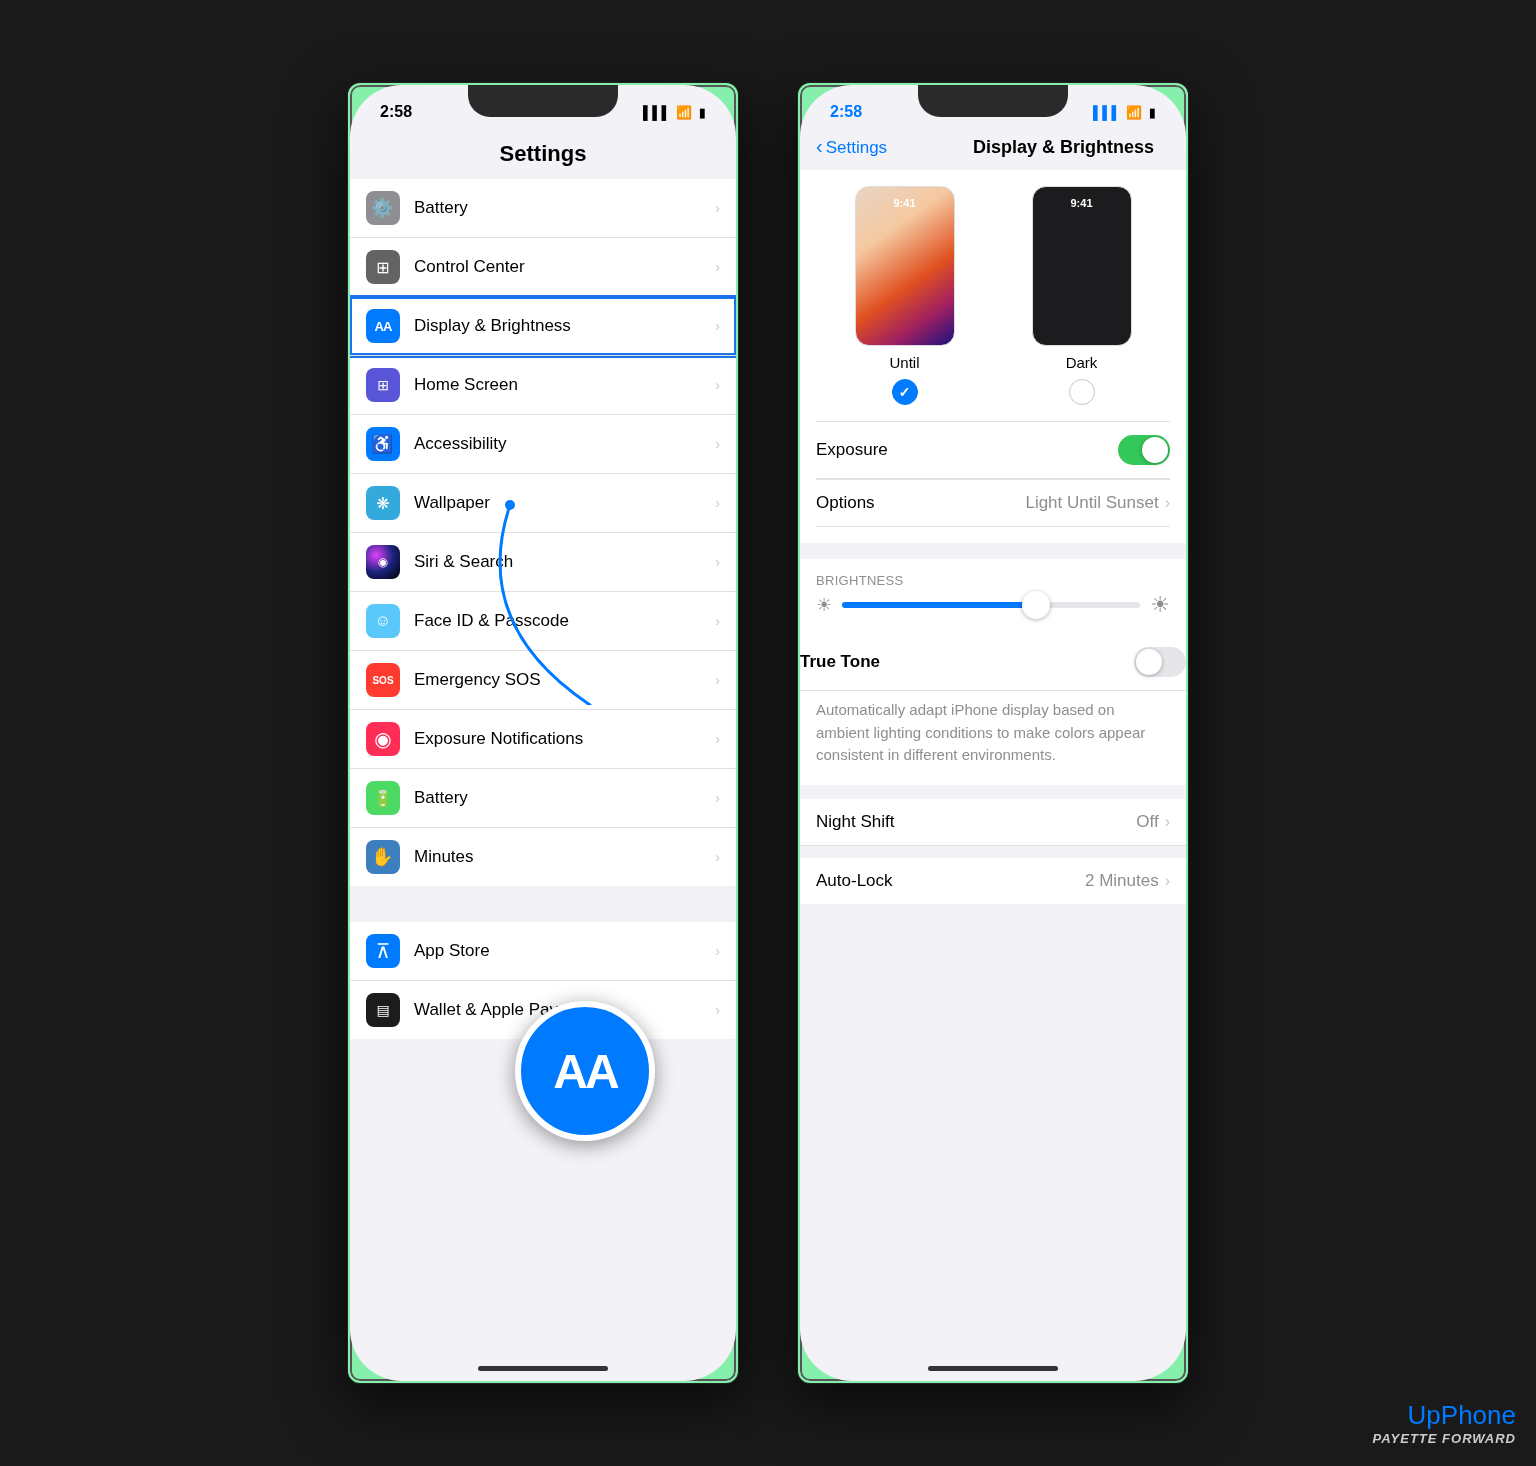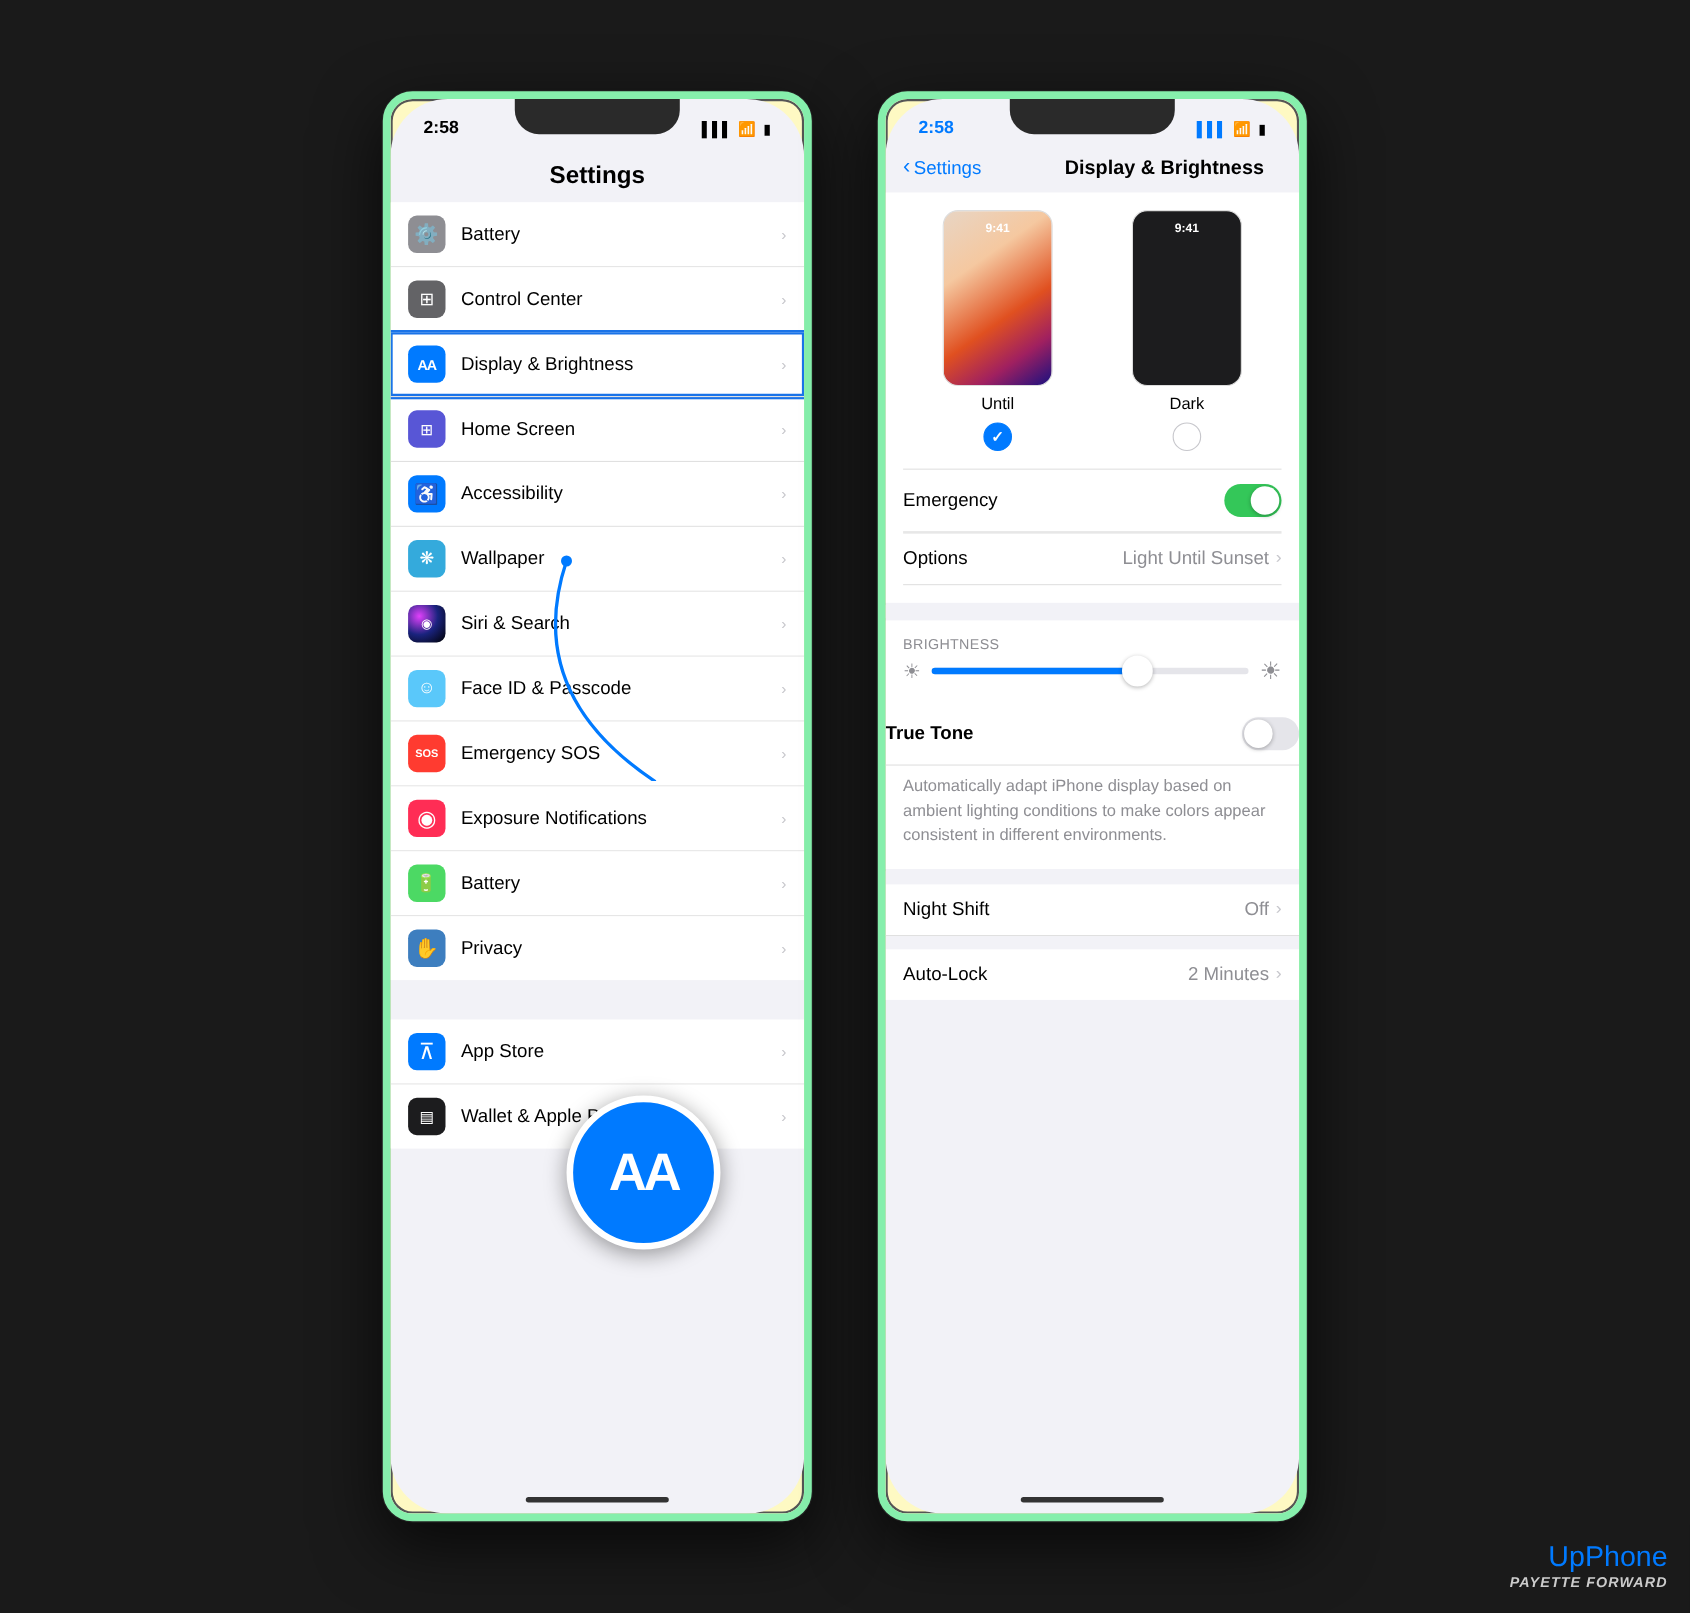--- a/index.html
+++ b/index.html
@@ -12,23 +12,23 @@
       justify-content: center;
       gap: 60px;
       font-family: -apple-system, BlinkMacSystemFont, 'SF Pro Display', 'Helvetica Neue', sans-serif;
       overflow: hidden;
     }
 
     
     .phone {
       width: 390px;
       height: 1300px;
-      background: #fef9c3;
-      border-radius: 27px;
-      border: 7px solid #86efac;
+      background: #86efac;
+      border-radius: 12px;
+      border: 2px solid #86efac;
       position: relative;
       box-shadow: 0 0 0 1px #222, inset 0 0 0 2px #555, 0 20px 60px rgba(0,0,0,0.7);
       overflow: hidden;
     }
 
     
     .notch {
       position: absolute;
       top: 0;
       left: 50%;
@@ -590,21 +590,21 @@
             <span style="color:#fff;font-size:16px;">🔋</span>
           </div>
           <span class="settings-item-label">Battery</span>
           <span class="settings-item-chevron">›</span>
         </div>
 
         <div class="settings-item" style="border-bottom:none;">
           <div class="settings-item-icon" style="background:#3d7ebf;">
             <span style="color:#fff;font-size:18px;">✋</span>
           </div>
-          <span class="settings-item-label">Privacy</span>
+          <span class="settings-item-label">Minutes</span>
           <span class="settings-item-chevron">›</span>
         </div>
       </div>
 
       <div class="section-gap"></div>
 
       <div class="settings-list">
 
         <div class="settings-item">
           <div class="settings-item-icon" style="background:#007aff;">
@@ -680,21 +680,21 @@
           <div class="appearance-option">
             <div class="phone-preview phone-preview-dark">
               <span class="phone-preview-time" style="color:#fff;">9:41</span>
             </div>
             <span class="appearance-label">Dark</span>
             <div class="appearance-radio"></div>
           </div>
         </div>
 
         <div class="display-row" style="padding:13px 0; border-top: 0.5px solid #e0e0e0;">
-          <span class="display-row-label">Emergency</span>
+          <span class="display-row-label">Exposure</span>
           <div class="toggle toggle-on">
             <div class="toggle-knob"></div>
           </div>
         </div>
 
         <div class="display-row" style="padding:13px 0; border-top: 0.5px solid #e0e0e0; background:transparent;">
           <span class="display-row-label">Options</span>
           <span class="display-row-value">Light Until Sunset</span>
           <span style="color:#c7c7cc;">›</span>
         </div>

